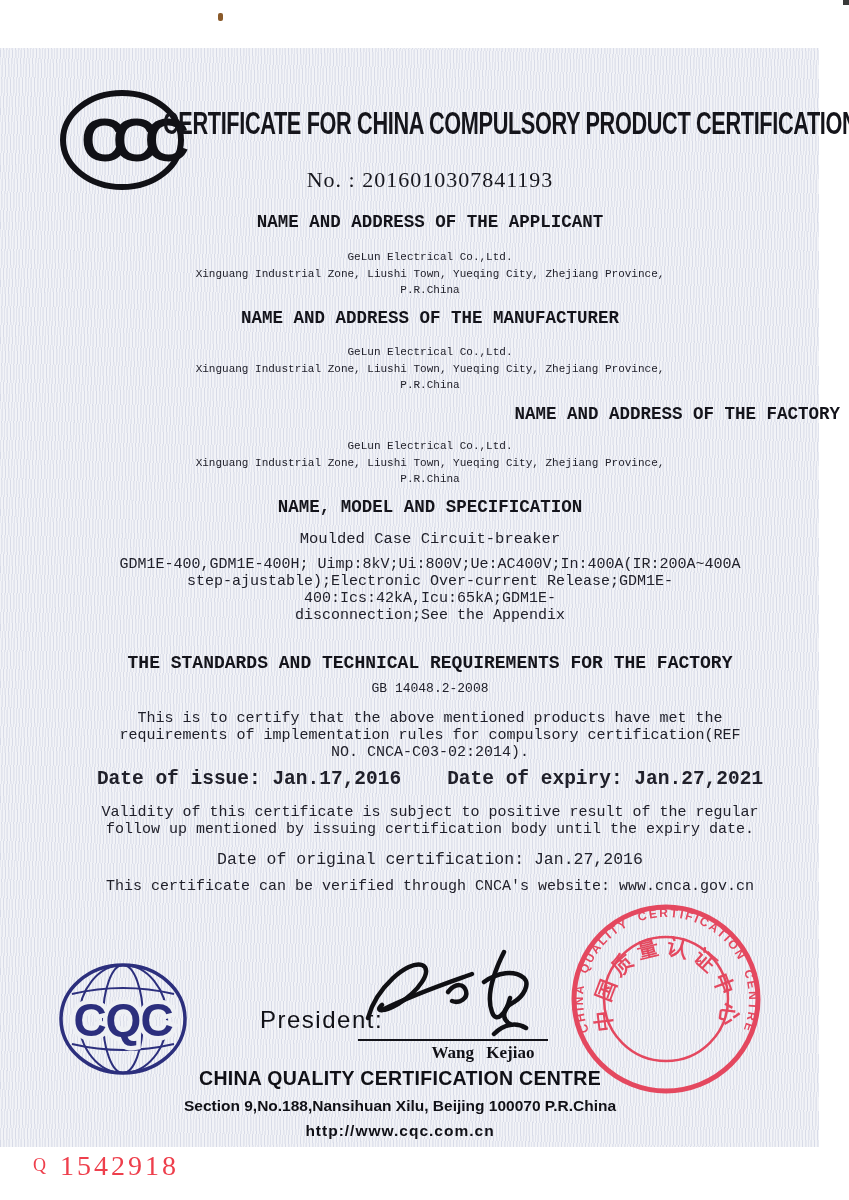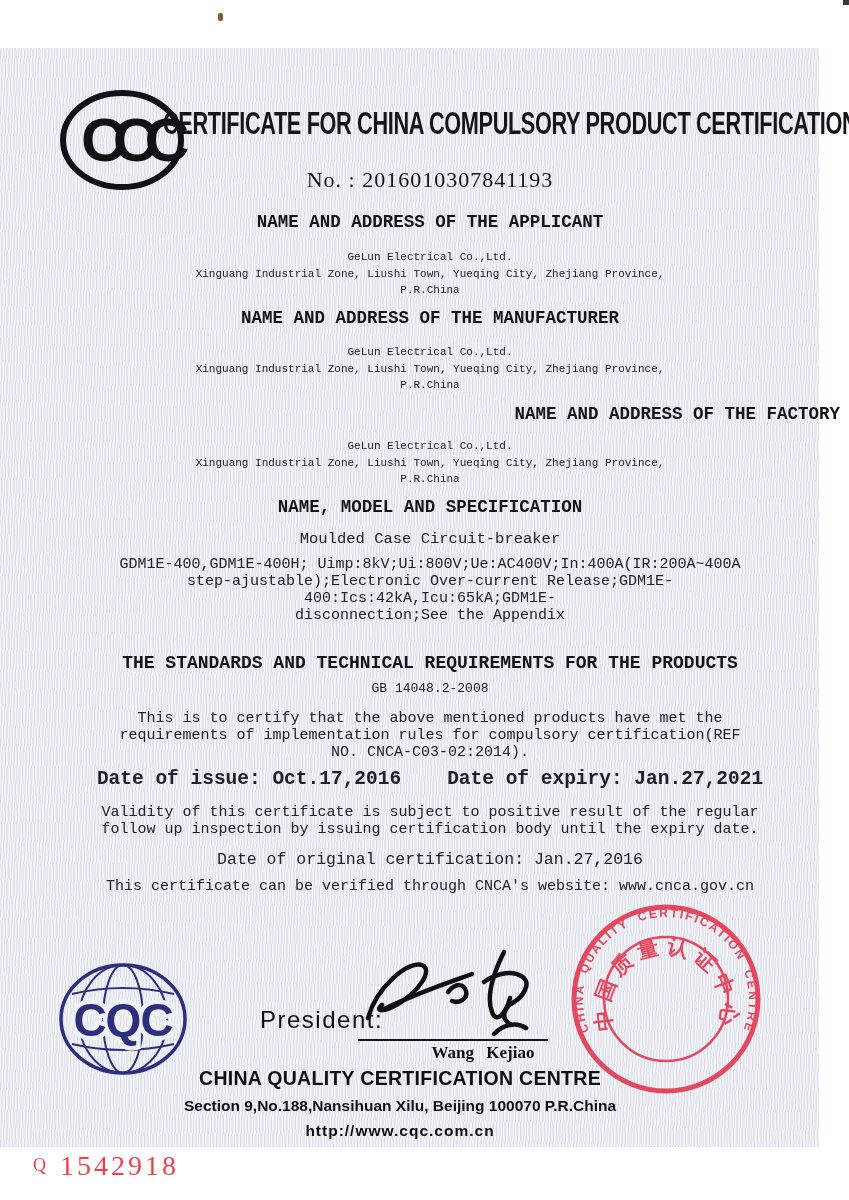--- a/index.html
+++ b/index.html
@@ -96,35 +96,35 @@
 
   <div class="abs col sec-heading" style="top:497px;">NAME, MODEL AND SPECIFICATION</div>
   <div class="abs col mono" style="top:530px; font-size:15.5px;">Moulded Case Circuit-breaker</div>
   <div class="abs col mono spec-lines" style="top:556px;">
     <div>GDM1E-400,GDM1E-400H; Uimp:8kV;Ui:800V;Ue:AC400V;In:400A(IR:200A~400A</div>
     <div>step-ajustable);Electronic Over-current Release;GDM1E-</div>
     <div>400:Ics:42kA,Icu:65kA;GDM1E-</div>
     <div>disconnection;See the Appendix</div>
   </div>
 
-  <div class="abs col std-heading" style="top:653px;">THE STANDARDS AND TECHNICAL REQUIREMENTS FOR THE PRODUCTS</div>
+  <div class="abs col std-heading" style="top:653px;">THE STANDARDS AND TECHNICAL REQUIREMENTS FOR THE FACTORY</div>
   <div class="abs col mono gb-code" style="top:681px;">GB 14048.2-2008</div>
   <div class="abs col mono small-note" style="top:710px;">
     <div>This is to certify that the above mentioned products have met the</div>
     <div>requirements of implementation rules for compulsory certification(REF</div>
     <div>NO. CNCA-C03-02:2014).</div>
   </div>
 
   <div class="abs col mono dates-row">
-    <span>Date of issue: Oct.17,2016</span>
+    <span>Date of issue: Jan.17,2016</span>
     <span>Date of expiry: Jan.27,2021</span>
   </div>
   <div class="abs col mono small-note" style="top:804px;">
     <div>Validity of this certificate is subject to positive result of the regular</div>
-    <div>follow up inspection by issuing certification body until the expiry date.</div>
+    <div>follow up mentioned by issuing certification body until the expiry date.</div>
   </div>
   <div class="abs col mono orig-line" style="top:850px;">Date of original certification: Jan.27,2016</div>
   <div class="abs col mono" style="top:878px; font-size:15px;">This certificate can be verified through CNCA's website: www.cnca.gov.cn</div>
 
   <svg class="abs" style="left:56px; top:960px;" width="134" height="118" viewBox="0 0 134 118">
     <ellipse cx="67" cy="59" rx="62" ry="54" fill="none" stroke="#2c2f7d" stroke-width="3.5"></ellipse>
     <ellipse cx="67" cy="59" rx="44" ry="54" fill="none" stroke="#2c2f7d" stroke-width="2"></ellipse>
     <ellipse cx="67" cy="59" rx="20" ry="54" fill="none" stroke="#2c2f7d" stroke-width="2"></ellipse>
     <path d="M 16,34 Q 67,22 118,34" fill="none" stroke="#2c2f7d" stroke-width="2"></path>
     <path d="M 16,84 Q 67,96 118,84" fill="none" stroke="#2c2f7d" stroke-width="2"></path>

